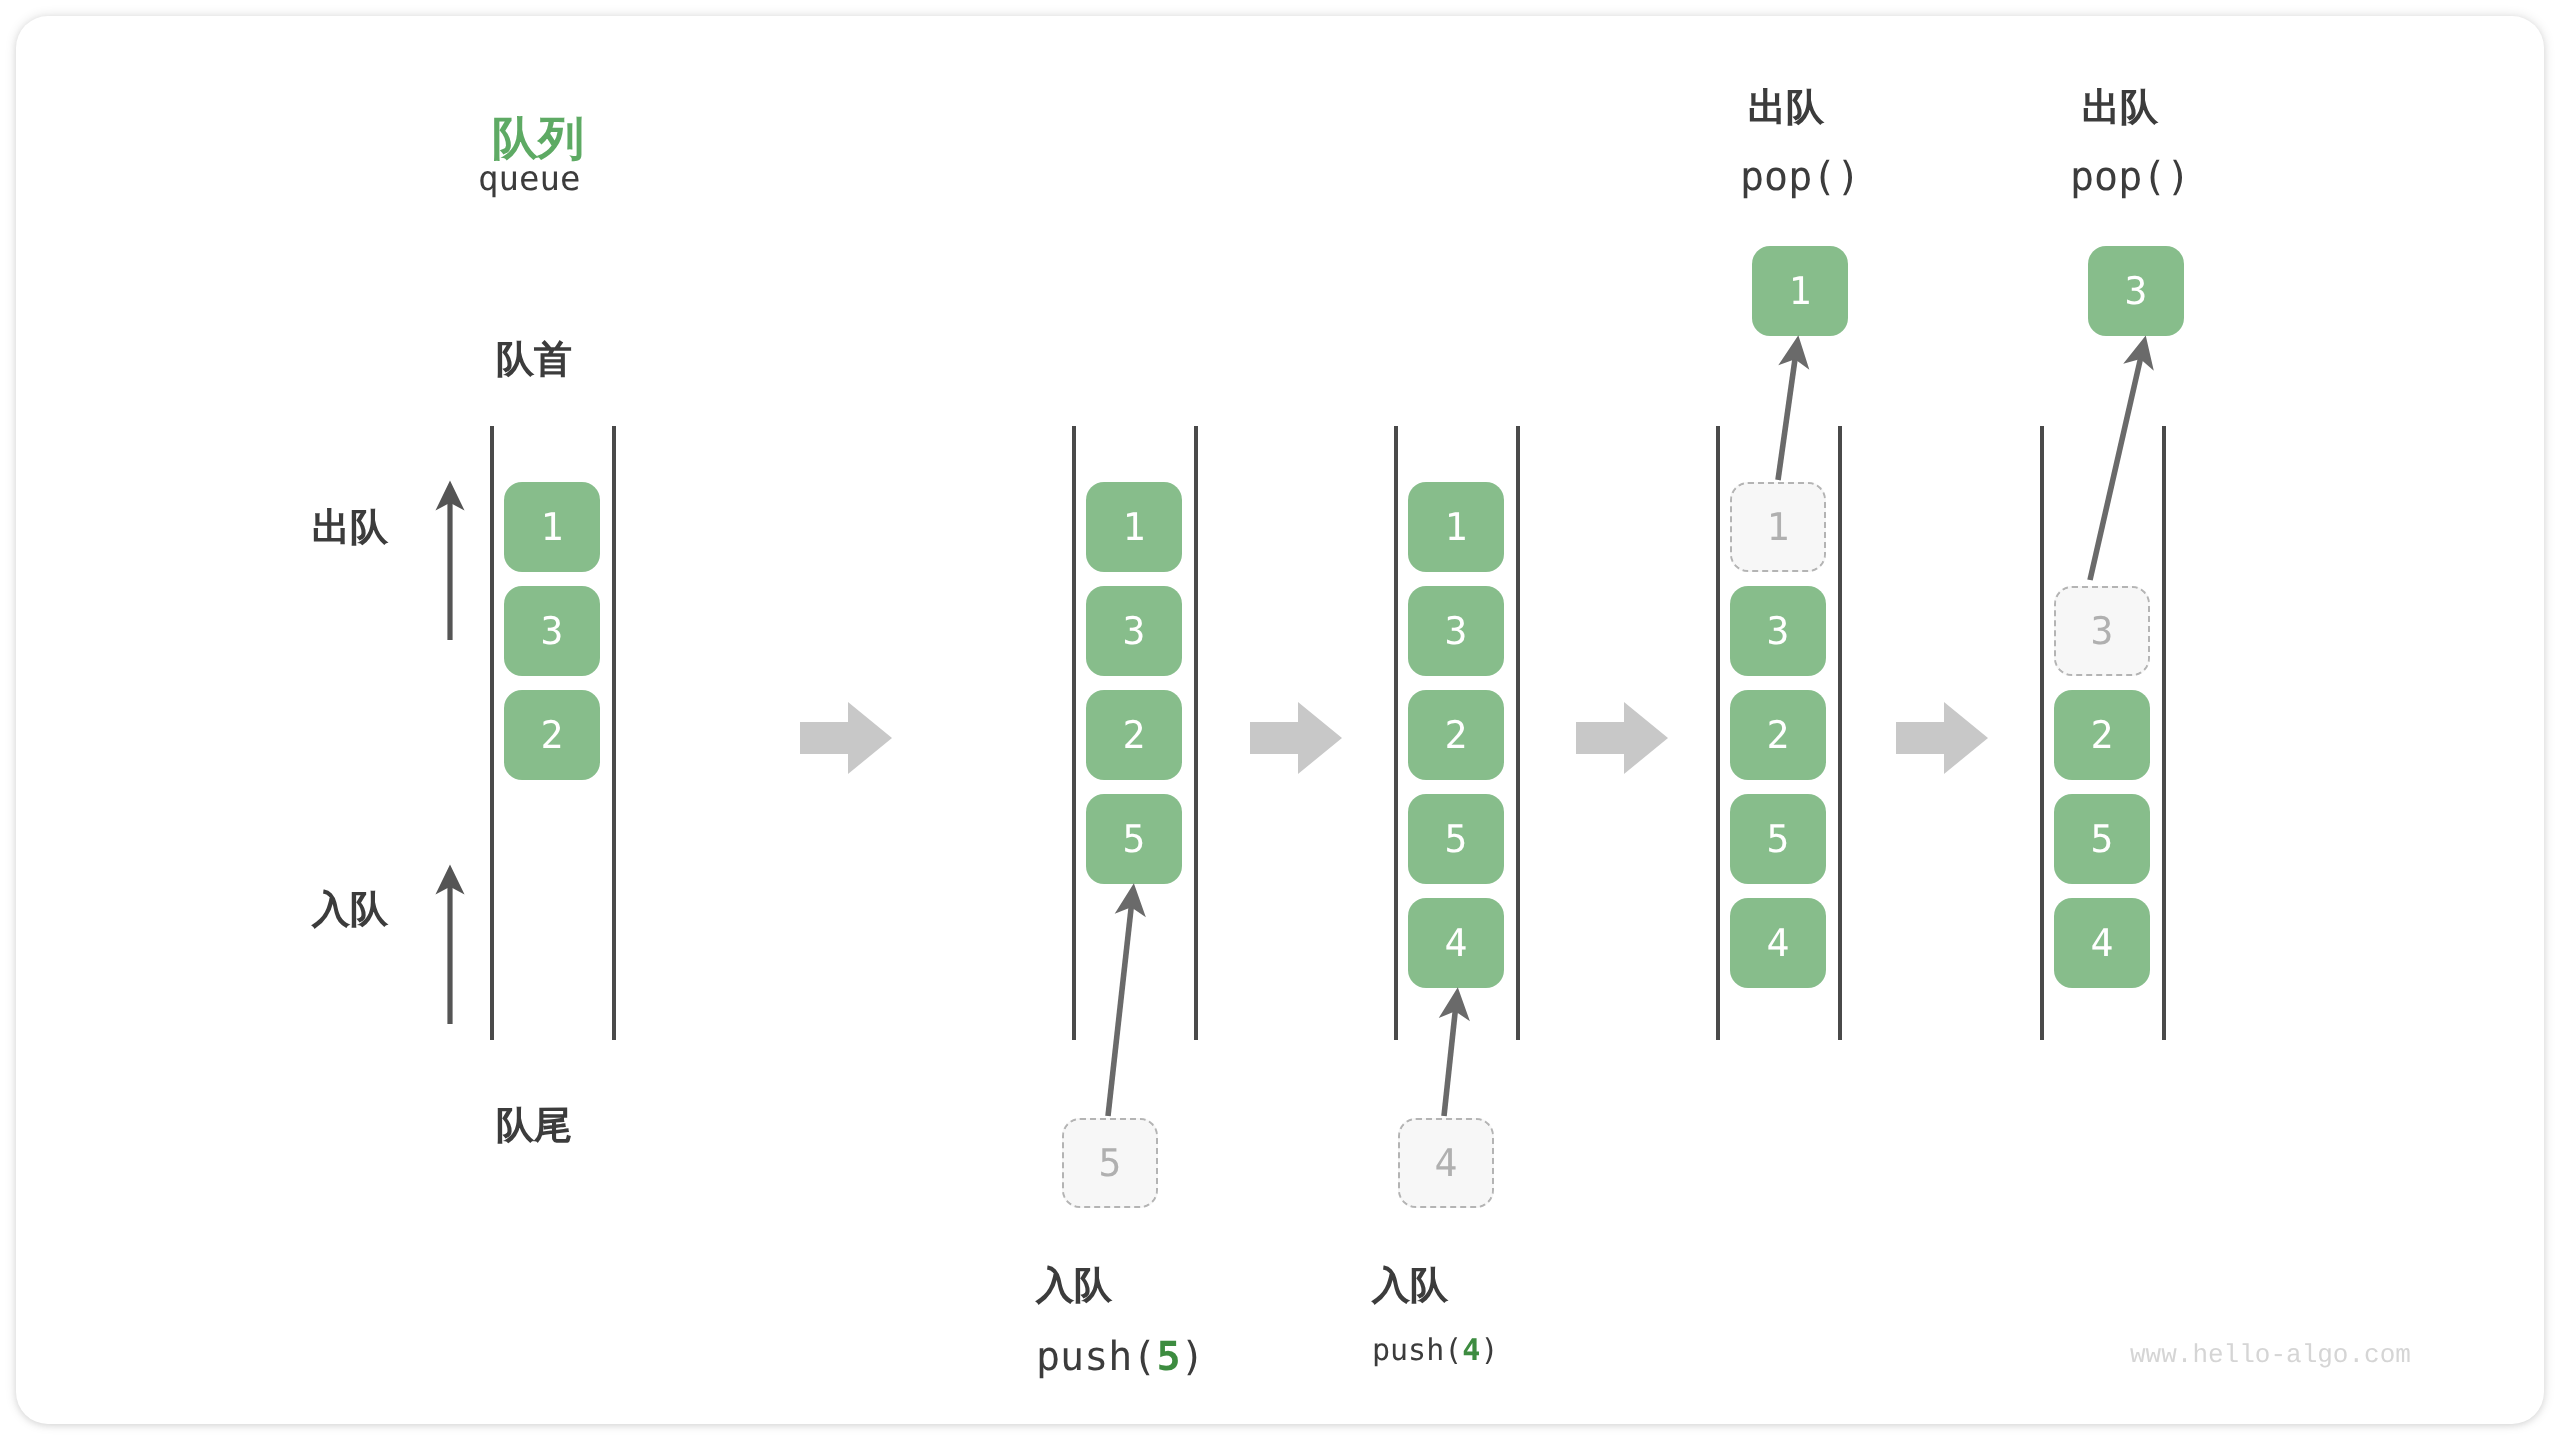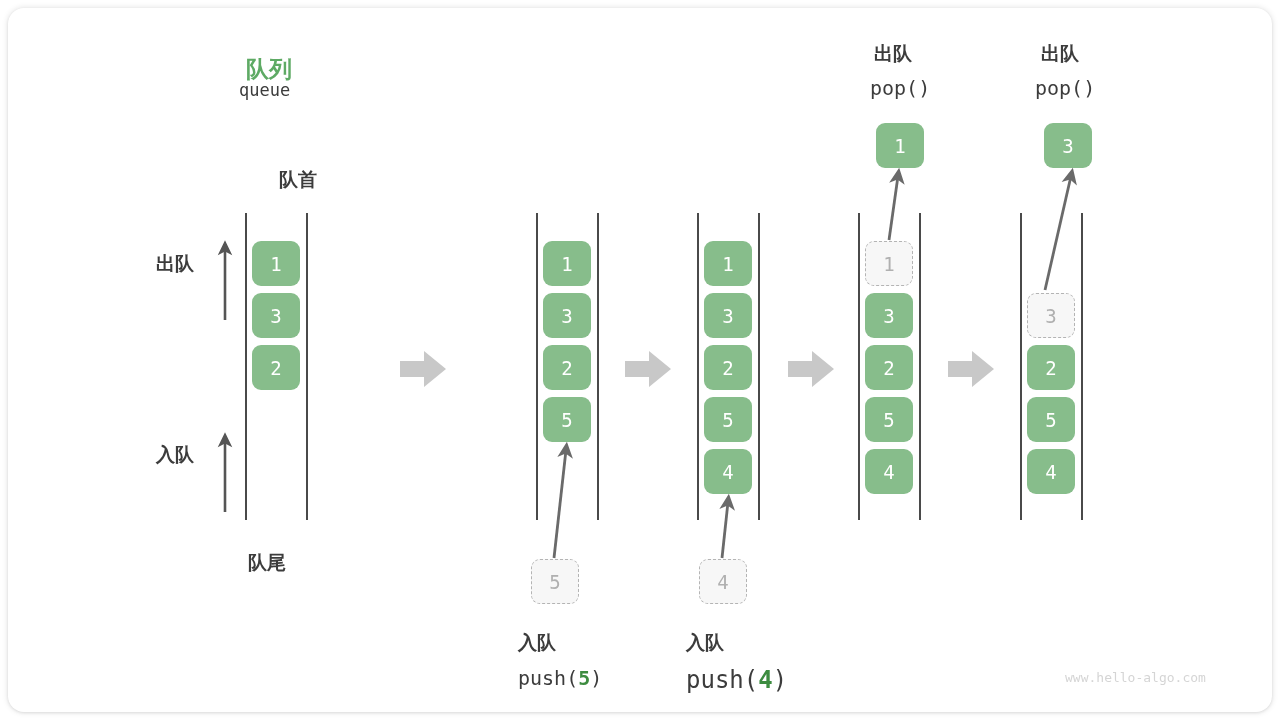--- a/index.html
+++ b/index.html
@@ -92,21 +92,21 @@
   }
 </style>
 </head>
 <body>
 
 <div id="card">
 
   <div class="abs title-cn" style="left:238px; top:46px;">队列</div>
   <div class="abs mono" style="left:231px; top:72px; font-size:17px;">queue</div>
 
-  <div class="abs cn" style="left:240px; top:159px; font-size:19px;margin-left:31px;">队首</div>
+  <div class="abs cn" style="left:240px; top:159px; font-size:19px;">队首</div>
   <div class="abs cn" style="left:240px; top:542px; font-size:19px;">队尾</div>
 
   <div class="abs cn" style="left:148px; top:243px; font-size:19px;">出队</div>
   <svg class="svgl" style="left:204px; top:228px;" width="26" height="86">
     <defs>
       <marker id="mk-thin" markerWidth="7" markerHeight="7" refX="3.2" refY="3.4" orient="auto" markerUnits="strokeWidth">
         <path d="M0.4,0.6 L6.2,3.4 L0.4,6.2 L1.9,3.4 Z" fill="#555555"></path>
       </marker>
     </defs>
     <line x1="13" y1="84" x2="13" y2="12" stroke="#555555" stroke-width="2.6" marker-end="url(#mk-thin)"></line>
@@ -168,21 +168,21 @@
     <div class="cell" style="left:696px; top:389px;">5</div>
     <div class="cell" style="left:696px; top:441px;">4</div>
 
     <div class="cell ghost" style="left:691px; top:551px;">4</div>
 
     <svg class="svgl" style="left:688px; top:480px;" width="60" height="74">
       <line x1="26" y1="70" x2="32" y2="14" stroke="#6a6a6a" stroke-width="2.8" marker-end="url(#mk-p5)"></line>
     </svg>
 
     <div class="abs cn" style="left:678px; top:622px; font-size:19px;">入队</div>
-    <div class="abs mono" style="left:678px; top:658px; font-size:24px;"><span>push(</span><span class="hl">4</span><span>)</span></div>
+    <div class="abs mono" style="left:678px; top:658px; font-size:15px;"><span>push(</span><span class="hl">4</span><span>)</span></div>
   </div>
 
   <svg class="steparrow" style="left:778px; top:340px;" width="52" height="42">
     <path d="M2,13 L26,13 L26,3 L48,21 L26,39 L26,29 L2,29 Z" fill="#c8c8c8"></path>
   </svg>
 
   <div>
     <div class="rail" style="left:850px; top:205px; height:307px;"></div>
     <div class="rail" style="left:911px; top:205px; height:307px;"></div>
 
@@ -218,15 +218,15 @@
     <div class="cell" style="left:1036px; top:115px;">3</div>
 
     <svg class="svgl" style="left:1012px; top:158px;" width="70" height="130">
       <line x1="25" y1="124" x2="51" y2="10" stroke="#6a6a6a" stroke-width="2.8" marker-end="url(#mk-p5)"></line>
     </svg>
 
     <div class="abs cn" style="left:1033px; top:33px; font-size:19px;">出队</div>
     <div class="abs mono" style="left:1027px; top:68px; font-size:20px;">pop()</div>
   </div>
 
-  <div class="watermark" style="left:1057px; top:662px;">www.hello-algo.com</div>
+  <div class="watermark" style="left:1057px; top:662px;font-family:Liberation Mono, monospace;">www.hello-algo.com</div>
 
 </div>
 
 </body></html>

